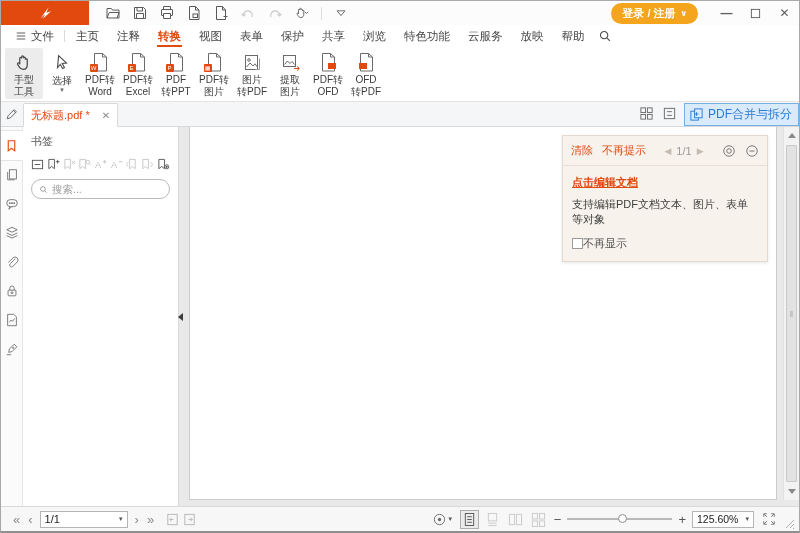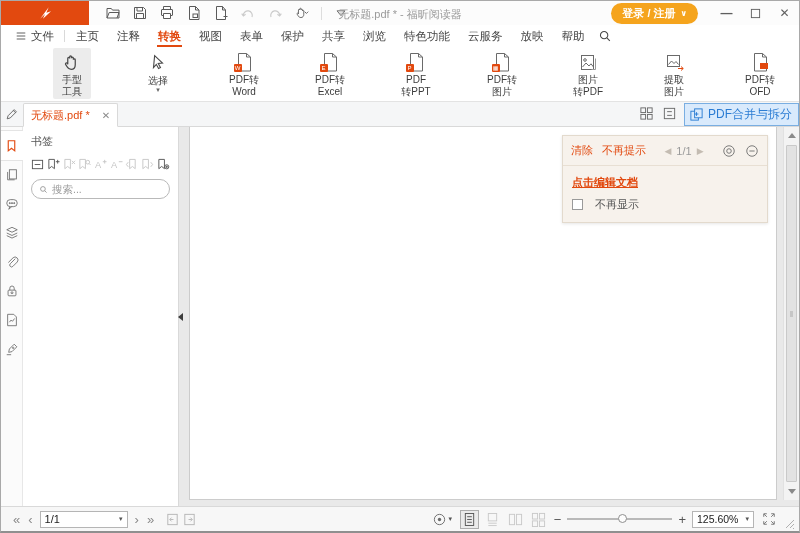--- a/index.html
+++ b/index.html
@@ -23,21 +23,21 @@
   .menubar { height:22px; display:flex; align-items:center; font-size:11.5px; color:#474747; background:#fff; flex:0 0 auto; padding-left:6px; }
   .menu-file { display:flex; align-items:center; gap:4px; padding:0 8px; height:22px; cursor:pointer;text-align:center; }
   .menu-divider { width:1px; height:12px; background:#d9d9d9; margin:0 2px; }
   .menu-item { padding:0 9px; height:22px; line-height:22px; cursor:pointer; position:relative; white-space:nowrap; }
   .menu-item.active { color:#e2490f; font-weight:bold; }
   .menu-item.active::after { content:""; position:absolute; left:8px; right:8px; bottom:0; height:2px; background:#e2490f; }
   .menu-search { margin-left:4px; cursor:pointer; }
 
   
   .ribbon { height:55px; background:#fff; border-bottom:1px solid #e3e3e3; display:flex; align-items:stretch; padding:1px 2px 2px 4px; flex:0 0 auto; }
-  .rbtn { display:flex; flex-direction:column; align-items:center; justify-content:flex-start; font-size:10px; color:#3c3c3c; line-height:1.2; padding:3px 3px 1px; min-width:38px; cursor:pointer; border-radius:2px;margin-left:48px; }
+  .rbtn { display:flex; flex-direction:column; align-items:center; justify-content:flex-start; font-size:10px; color:#3c3c3c; line-height:1.2; padding:3px 3px 1px; min-width:38px; cursor:pointer; border-radius:2px; }
   .rbtn .ric { height:24px; display:flex; align-items:center; justify-content:center; }
   .rbtn.selected { background:#ececec; }
   .rbtn .lbl { text-align:center; }
   .docic { position:relative; width:17px; height:21px; }
   .badge { position:absolute; left:-2px; bottom:1px; min-width:8px; height:8px; background:#e2490f; color:#fff; font-size:6px; line-height:8px; text-align:center; border-radius:1px; padding:0 1px; }
   .sel-caret { font-size:7px; color:#666; margin-top:-1px; }
 
   
   .tabbar { height:25px; background:#f5f6f7; border-bottom:1px solid #d9d9d9; display:flex; align-items:flex-end; flex:0 0 auto; position:relative; }
   .tab-pencil { width:22px; height:24px; display:flex; align-items:center; justify-content:center; cursor:pointer; }
@@ -68,21 +68,21 @@
 
   .notify { position:absolute; top:8px; right:31px; width:206px; background:#f7f2ec; border:1px solid #e3dacd; box-shadow:0 1px 3px rgba(0,0,0,.10); font-size:11px; z-index:2; }
   .notify-head { display:flex; align-items:center; padding:7px 8px; border-bottom:1px solid #e8dfd3; }
   .notify-head .act { color:#e2490f; cursor:pointer; margin-right:9px; }
   .notify-nav { display:flex; align-items:center; gap:5px; color:#9a9a9a; margin:0 auto; }
   .notify-nav .arr { font-size:9px; color:#c4bcb2; cursor:pointer; }
   .notify-head .cir { width:14px; height:14px; cursor:pointer; margin-left:9px; }
   .notify-body { padding:9px 9px 10px; }
   .notify-link { color:#e2490f; text-decoration:underline; font-weight:bold; cursor:pointer; display:inline-block; margin-bottom:7px; }
   .notify-desc { color:#3f3f3f; margin-bottom:9px; }
-  .notify-check { display:flex; align-items:center; gap:12px; color:#555; }
+  .notify-check { display:flex; align-items:center; gap:0; color:#555; }
   .notify-check .cb { width:11px; height:11px; border:1px solid #9a9a9a; background:#fff; cursor:pointer; }
 
   .v-scroll { position:absolute; right:0; top:0; bottom:6px; width:16px; background:#f3f3f3; border-left:1px solid #e1e1e1; }
   .vs-btn { position:absolute; left:0; width:15px; height:15px; display:flex; align-items:center; justify-content:center; cursor:pointer; }
   .vs-up { top:1px; } .vs-down { bottom:1px; }
   .vs-thumb { position:absolute; left:2px; right:2px; top:18px; bottom:18px; background:#e2e2e2; border:1px solid #c9c9c9; border-radius:1px; cursor:pointer; }
   .vs-grip { position:absolute; left:3px; right:3px; top:50%; transform:translateY(-50%); display:flex; flex-direction:column; gap:1px; }
   .vs-grip div { height:1px; background:#aaa; }
 
   
@@ -167,21 +167,20 @@
             <path d="M14.5 6.5l2 2 2-2" transform="translate(-2.5 0)" stroke-width="1"></path>
           </svg>
         </span>
       <span class="qat-sep"></span>
       <span class="i">
           <svg width="14" height="14" viewBox="0 0 16 16" fill="none" stroke="#5a5a5a">
             <path d="M3.5 5.5h9L8 11z"></path>
           </svg>
         </span>
     </div>
-    <div class="win-title">无标题.pdf * - 福昕阅读器</div>
     <div class="tb-right">
       <div class="login">
         <span>登录 / 注册</span>
         <span class="caret">∨</span>
       </div>
       <div class="winbtn">—</div>
       <div class="winbtn">
           <svg width="11" height="11" viewBox="0 0 12 12" fill="none" stroke="#5f5f5f">
             <rect x="1.5" y="1.5" width="9" height="9"></rect>
           </svg>
@@ -511,20 +510,21 @@
             </span>
           <span class="cir i">
               <svg width="14" height="14" viewBox="0 0 16 16" fill="none" stroke="#6a6a6a">
                 <circle cx="8" cy="8" r="6"></circle>
                 <path d="M5 8h6"></path>
               </svg>
             </span>
         </div>
         <div class="notify-body">
           <span class="notify-link">点击编辑文档</span>
+          <div class="notify-desc">支持编辑PDF文档文本、图片、表单等对象</div>
           <div class="notify-check">
             <span class="cb"></span>
             <span>不再显示</span>
           </div>
         </div>
       </div>
 
       <div class="v-scroll">
         <div class="vs-btn vs-up">
             <svg width="8" height="5" viewBox="0 0 8 5">

